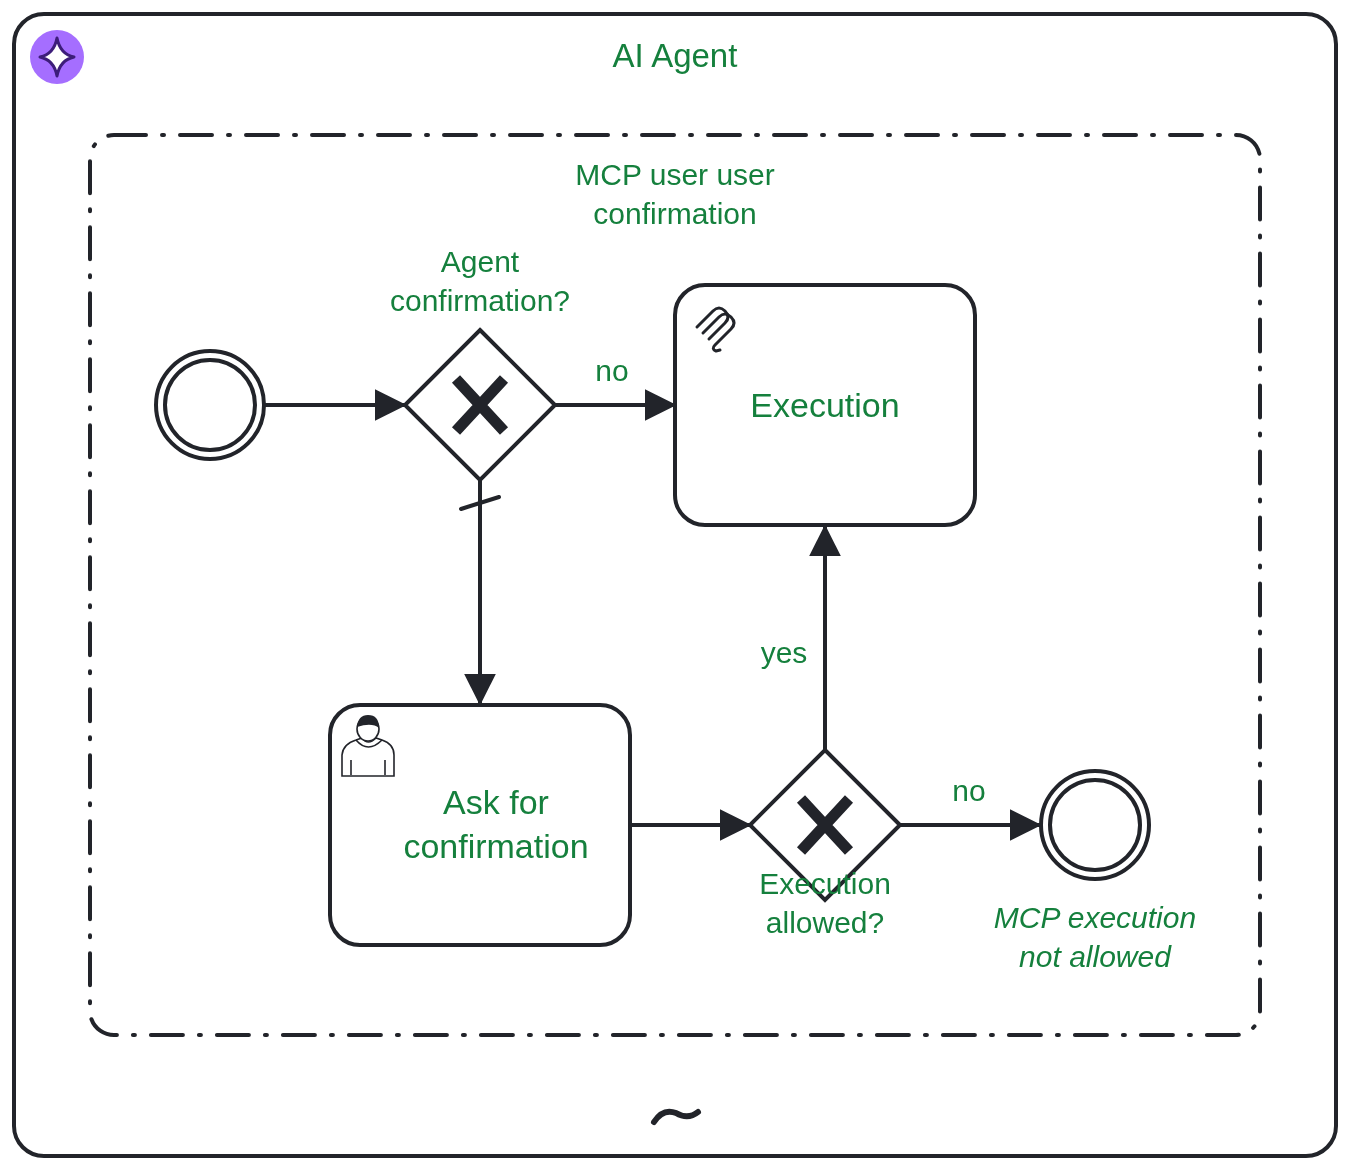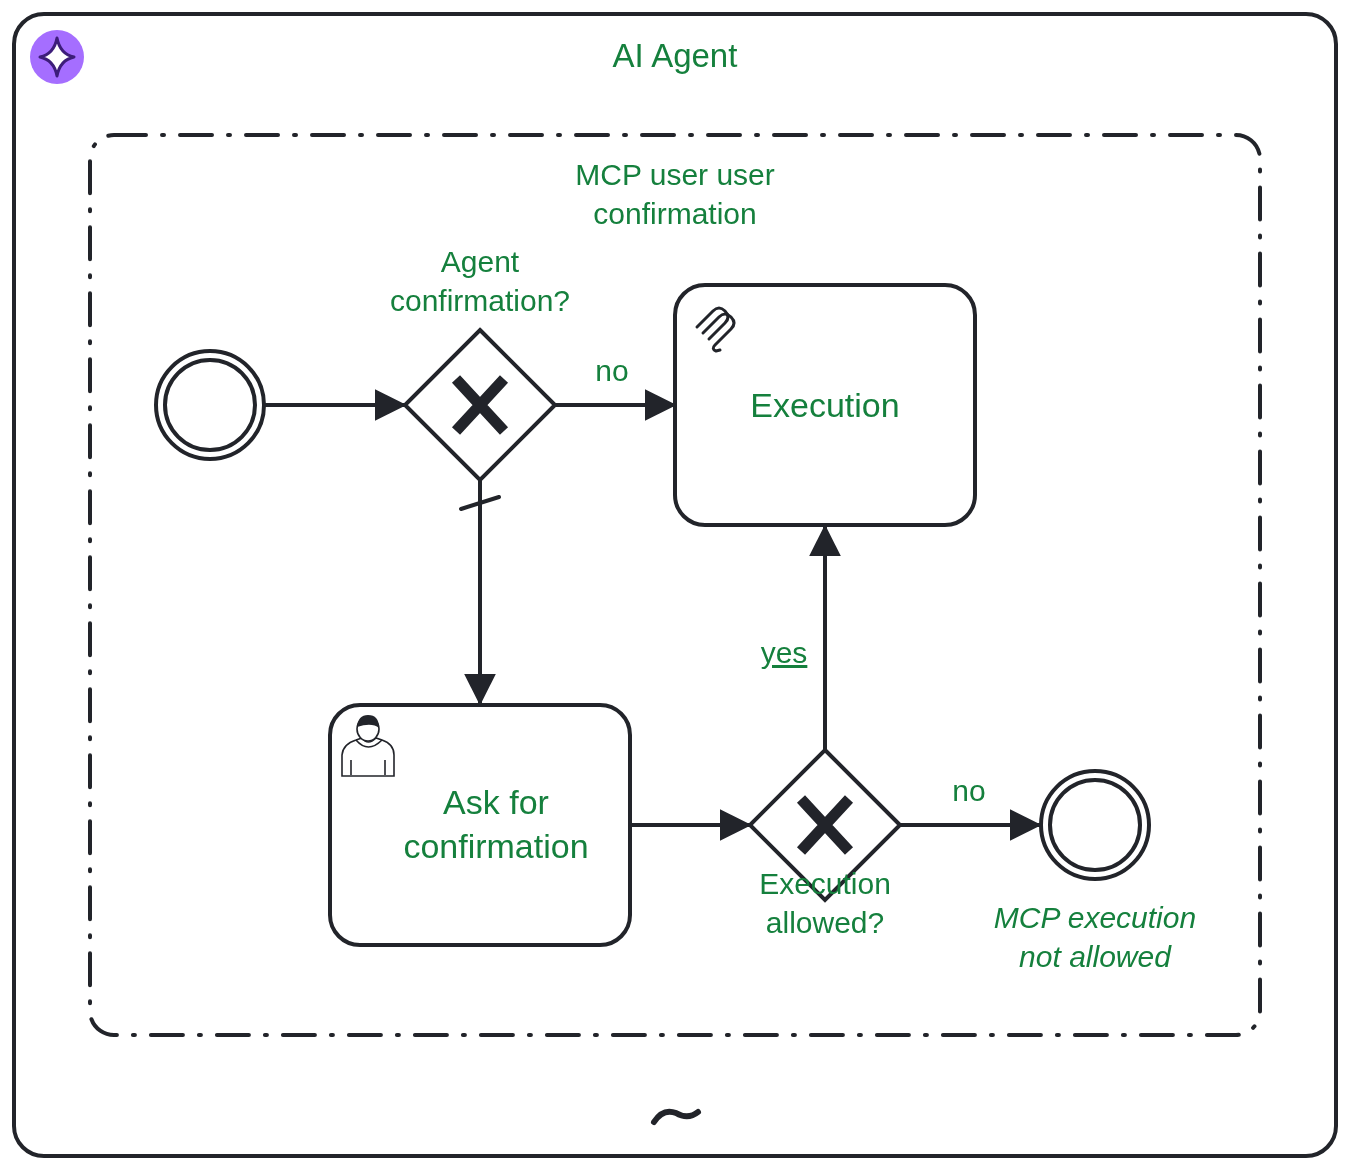--- a/index.html
+++ b/index.html
@@ -79,20 +79,20 @@
   </g>
 </svg>
 
 <div class="lbl" style="left:525px; top:36px; width:300px; font-size:33px;">AI Agent</div>
 <div class="lbl" style="left:500px; top:155px; width:350px;">MCP user user
 confirmation</div>
 <div class="lbl" style="left:340px; top:242px; width:280px;">Agent
 confirmation?</div>
 <div class="lbl" style="left:572px; top:351px; width:80px;">no</div>
 <div class="lbl task-lbl" style="left:675px; top:383px; width:300px;">Execution</div>
-<div class="lbl" style="left:744px; top:633px; width:80px;text-decoration:underline;">yes</div>
+<div class="lbl" style="left:744px; top:633px; width:80px;">yes</div>
 <div class="lbl task-lbl" style="left:346px; top:780px; width:300px;">Ask for
 confirmation</div>
 <div class="lbl" style="left:929px; top:771px; width:80px;">no</div>
 <div class="lbl" style="left:705px; top:864px; width:240px;">Execution
 allowed?</div>
 <div class="lbl" style="left:955px; top:898px; width:280px;font-style:italic;">MCP execution
 not allowed</div>
 
 </body></html>

